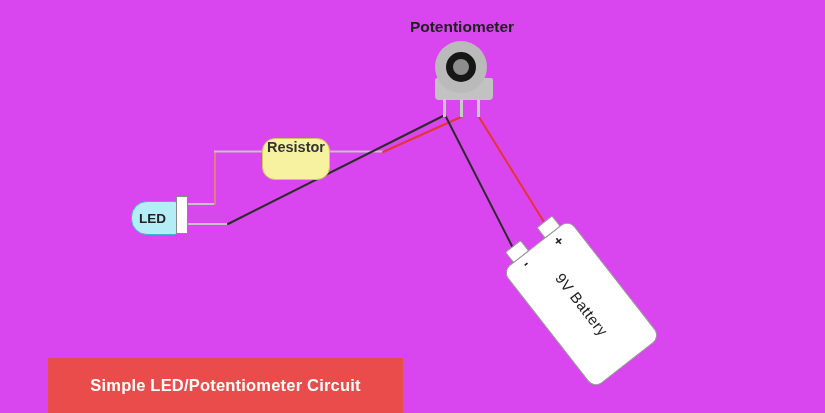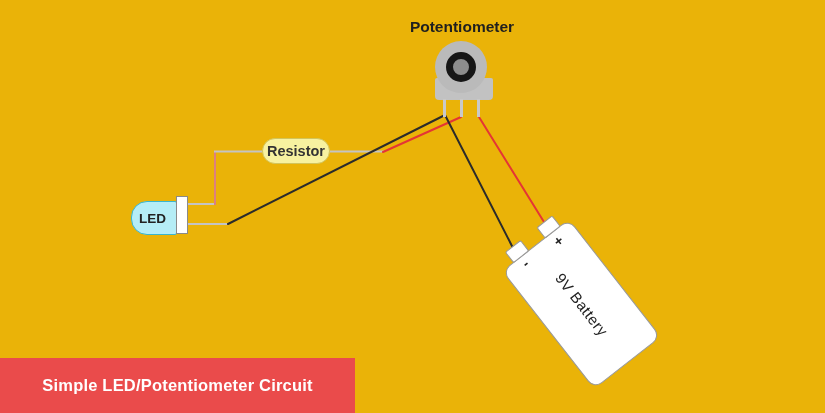--- a/index.html
+++ b/index.html
@@ -1,21 +1,21 @@
 <!DOCTYPE html>
 <html><head>
 <meta charset="utf-8">
 <style>
   * { margin: 0; padding: 0; box-sizing: border-box; }
   body { background: #ffffff; }
   .canvas {
     position: relative;
     width: 825px;
     height: 413px;
-    background: #eab308;
+    background: #d946ef;
     overflow: hidden;
     font-family: "Liberation Sans", sans-serif;
   }
   .wires-svg { position: absolute; left: 0; top: 0; }
 
   
   .pot-label {
     position: absolute; left: 384px; top: 18px; width: 156px;
     text-align: center; font-size: 15.5px; font-weight: 600; color: #1f1f1f;
   }
@@ -31,23 +31,23 @@
     position: absolute; left: 435px; top: 41px; width: 52px; height: 52px;
     border-radius: 50%;
   }
   .pot-ring {
     position: absolute; left: 446px; top: 52px; width: 30px; height: 30px;
     border-radius: 50%; border: 7px solid #161616;
   }
 
   
   .resistor {
-    position: absolute; left: 262px; top: 138px; width: 68px; height: 26px;
+    position: absolute; left: 262px; top: 138px; width: 68px; height: 42px;
     border-radius: 13px; border: 1.5px solid;
-    display: flex; align-items: center; justify-content: center;
+    display: flex; justify-content: center;
     font-size: 14.5px; font-weight: 600; color: #333;
   }
 
   
   .led-body {
     position: absolute; left: 131px; top: 201px; width: 46px; height: 34px;
     border-radius: 16px 2px 2px 16px; border: 1.6px solid;
     display: flex; align-items: center;
     padding-left: 7px; font-size: 13.5px; font-weight: 600; color: #222;
   }
@@ -119,17 +119,17 @@
   <div class="led-flange" style="background: rgb(255, 255, 255); border-color: rgb(138, 138, 138);"></div>
 
   <div class="battery" style="background: rgb(255, 255, 255); border-color: rgb(153, 153, 153); color: rgb(34, 34, 34);">
     <div class="battery-terminal minus" style="background: rgb(255, 255, 255); border-color: rgb(153, 153, 153);"></div>
     <div class="battery-terminal plus" style="background: rgb(255, 255, 255); border-color: rgb(153, 153, 153);"></div>
     <span class="battery-sign minus">-</span>
     <span class="battery-sign plus">+</span>
     <span class="battery-text">9V Battery</span>
   </div>
 
-  <div class="banner" style="background: rgb(234, 75, 75); color: rgb(255, 255, 255);">
+  <div class="banner" style="background: rgb(234, 75, 75); color: rgb(255, 255, 255); margin-left: 48px;">
     <span class="banner-text">Simple LED/Potentiometer Circuit</span>
   </div>
 
 </div>
 
 </body></html>

